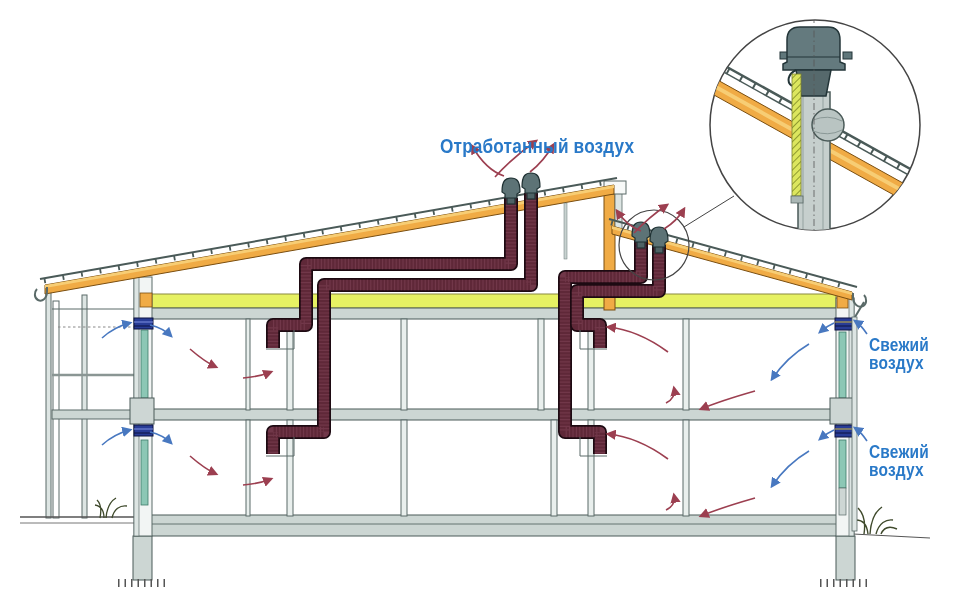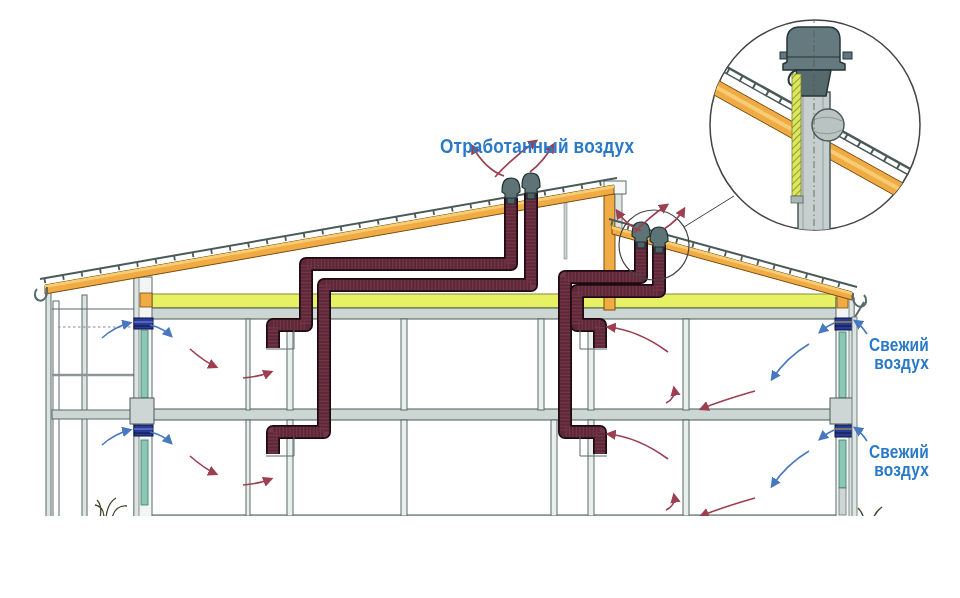--- a/index.html
+++ b/index.html
@@ -1,19 +1,18 @@
 <!DOCTYPE html>
 <html><head>
 <meta charset="utf-8">
 <style>
   html,body{margin:0;padding:0;background:#ffffff;}
   #stage{
-    position:relative;width:960px;height:516px;background:#ffffff;overflow:hidden;
+    position:relative;width:960px;height:598px;background:#ffffff;overflow:hidden;
     font-family:"Liberation Sans",sans-serif;
-    text-align:right;
   }
   #stage svg{position:absolute;left:0;top:0;}
   .lbl{
     position:absolute;color:#2979c8;font-weight:bold;white-space:nowrap;
     transform:scaleX(.86);transform-origin:0 0;letter-spacing:.2px;
     font-family:"Liberation Sans",sans-serif;
   }
   #lbl-exhaust{left:440px;top:135px;font-size:20px;}
   #lbl-fresh-upper{left:869px;top:336px;font-size:18px;line-height:18px;}
   #lbl-fresh-lower{left:869px;top:443px;font-size:18px;line-height:18px;}

